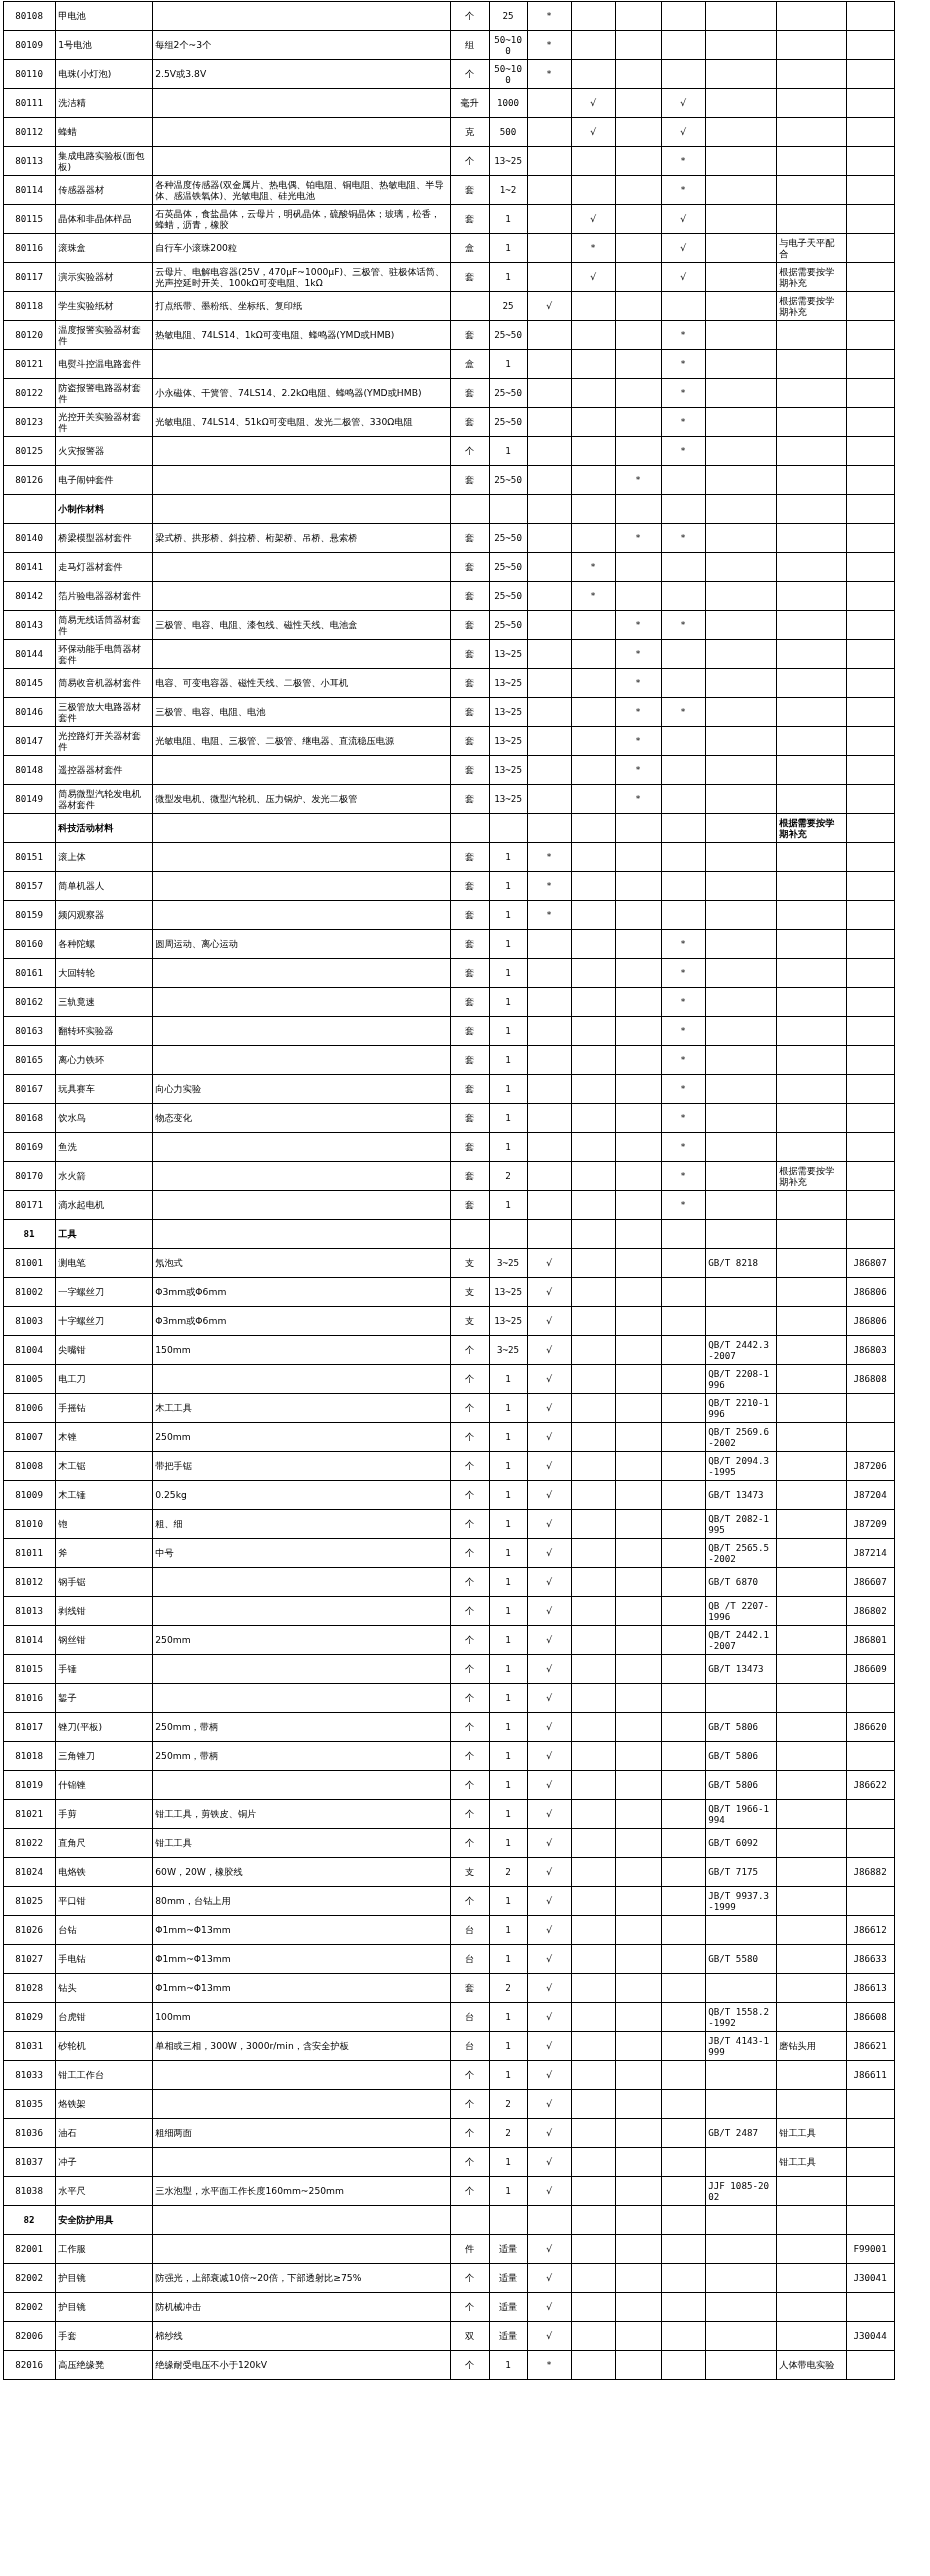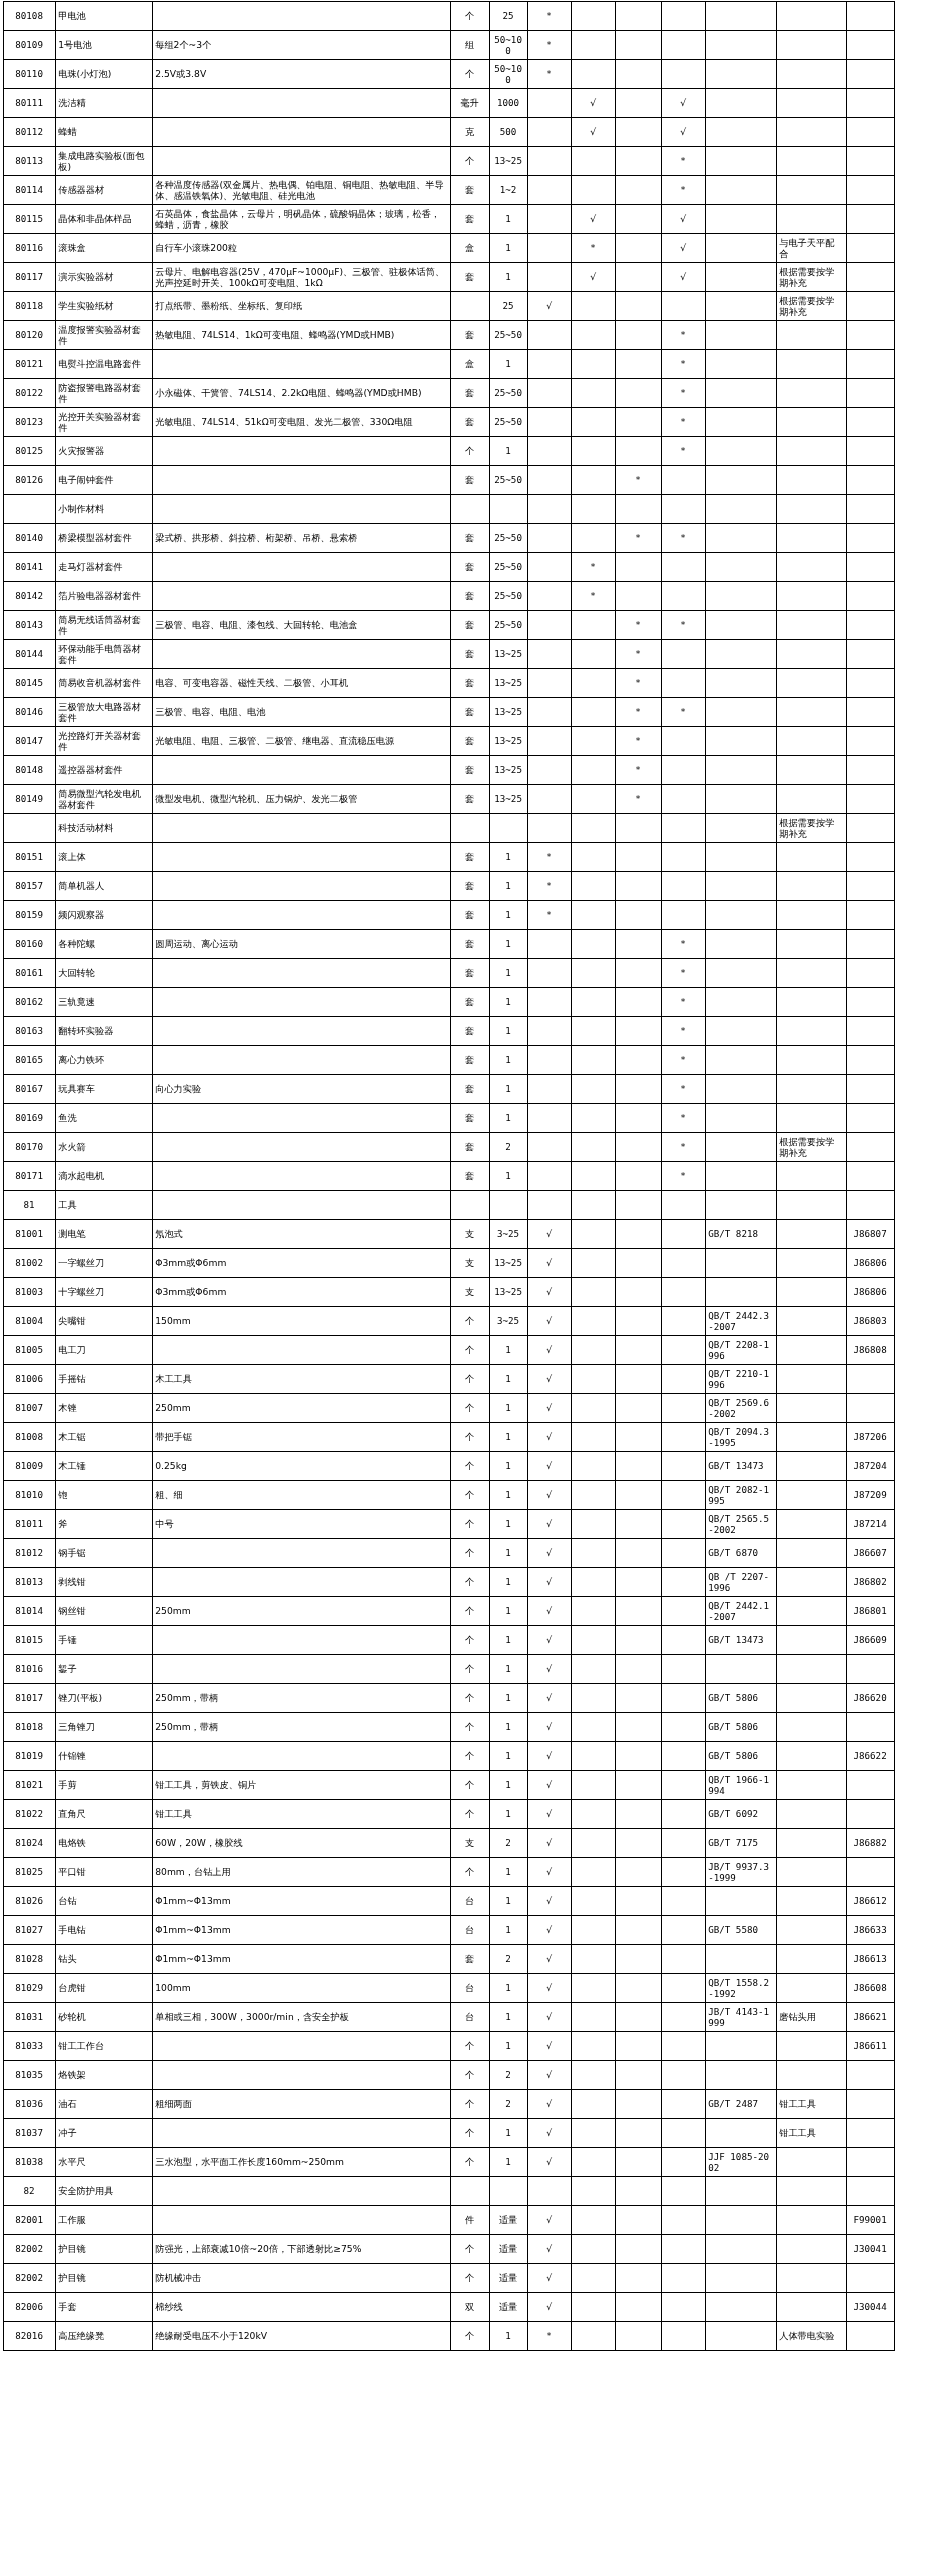--- a/index.html
+++ b/index.html
@@ -18,21 +18,21 @@
     font-size:9.2px;
     line-height:11px;
     height:28px;
     vertical-align:middle;
     overflow:hidden;
     word-break:break-all;
   }
   .a-c { text-align:center; }
   .a-l { text-align:left; }
   .mono { font-family:"DejaVu Sans Mono", monospace; }
-  .sec  { font-weight:normal; font-size:10px; }
+  .sec  { font-weight:bold; font-size:10px; }
 </style>
 </head>
 <body>
 
 <table class="equip">
   <colgroup>
     <col style="width:52px">
     <col style="width:97px">
     <col style="width:298px">
     <col style="width:39px">
@@ -336,21 +336,21 @@
         <td class="a-c">*</td>
         <td class="a-c"></td>
         <td class="a-c"></td>
         <td class="a-l mono"></td>
         <td class="a-l"></td>
         <td class="a-c mono"></td>
       </tr>
       <tr>
         <td class="a-c mono">80143</td>
         <td class="a-l">简易无线话筒器材套件</td>
-        <td class="a-l">三极管、电容、电阻、漆包线、大回转轮、电池盒</td>
+        <td class="a-l">三极管、电容、电阻、漆包线、磁性天线、电池盒</td>
         <td class="a-c">套</td>
         <td class="a-c mono">25~50</td>
         <td class="a-c"></td>
         <td class="a-c"></td>
         <td class="a-c">*</td>
         <td class="a-c">*</td>
         <td class="a-l mono"></td>
         <td class="a-l"></td>
         <td class="a-c mono"></td>
       </tr>
@@ -561,20 +561,34 @@
         <td class="a-c"></td>
         <td class="a-c">*</td>
         <td class="a-l mono"></td>
         <td class="a-l"></td>
         <td class="a-c mono"></td>
       </tr>
       <tr>
         <td class="a-c mono">80167</td>
         <td class="a-l">玩具赛车</td>
         <td class="a-l">向心力实验</td>
+        <td class="a-c">套</td>
+        <td class="a-c mono">1</td>
+        <td class="a-c"></td>
+        <td class="a-c"></td>
+        <td class="a-c"></td>
+        <td class="a-c">*</td>
+        <td class="a-l mono"></td>
+        <td class="a-l"></td>
+        <td class="a-c mono"></td>
+      </tr>
+      <tr>
+        <td class="a-c mono">80168</td>
+        <td class="a-l">饮水鸟</td>
+        <td class="a-l">物态变化</td>
         <td class="a-c">套</td>
         <td class="a-c mono">1</td>
         <td class="a-c"></td>
         <td class="a-c"></td>
         <td class="a-c"></td>
         <td class="a-c">*</td>
         <td class="a-l mono"></td>
         <td class="a-l"></td>
         <td class="a-c mono"></td>
       </tr>

